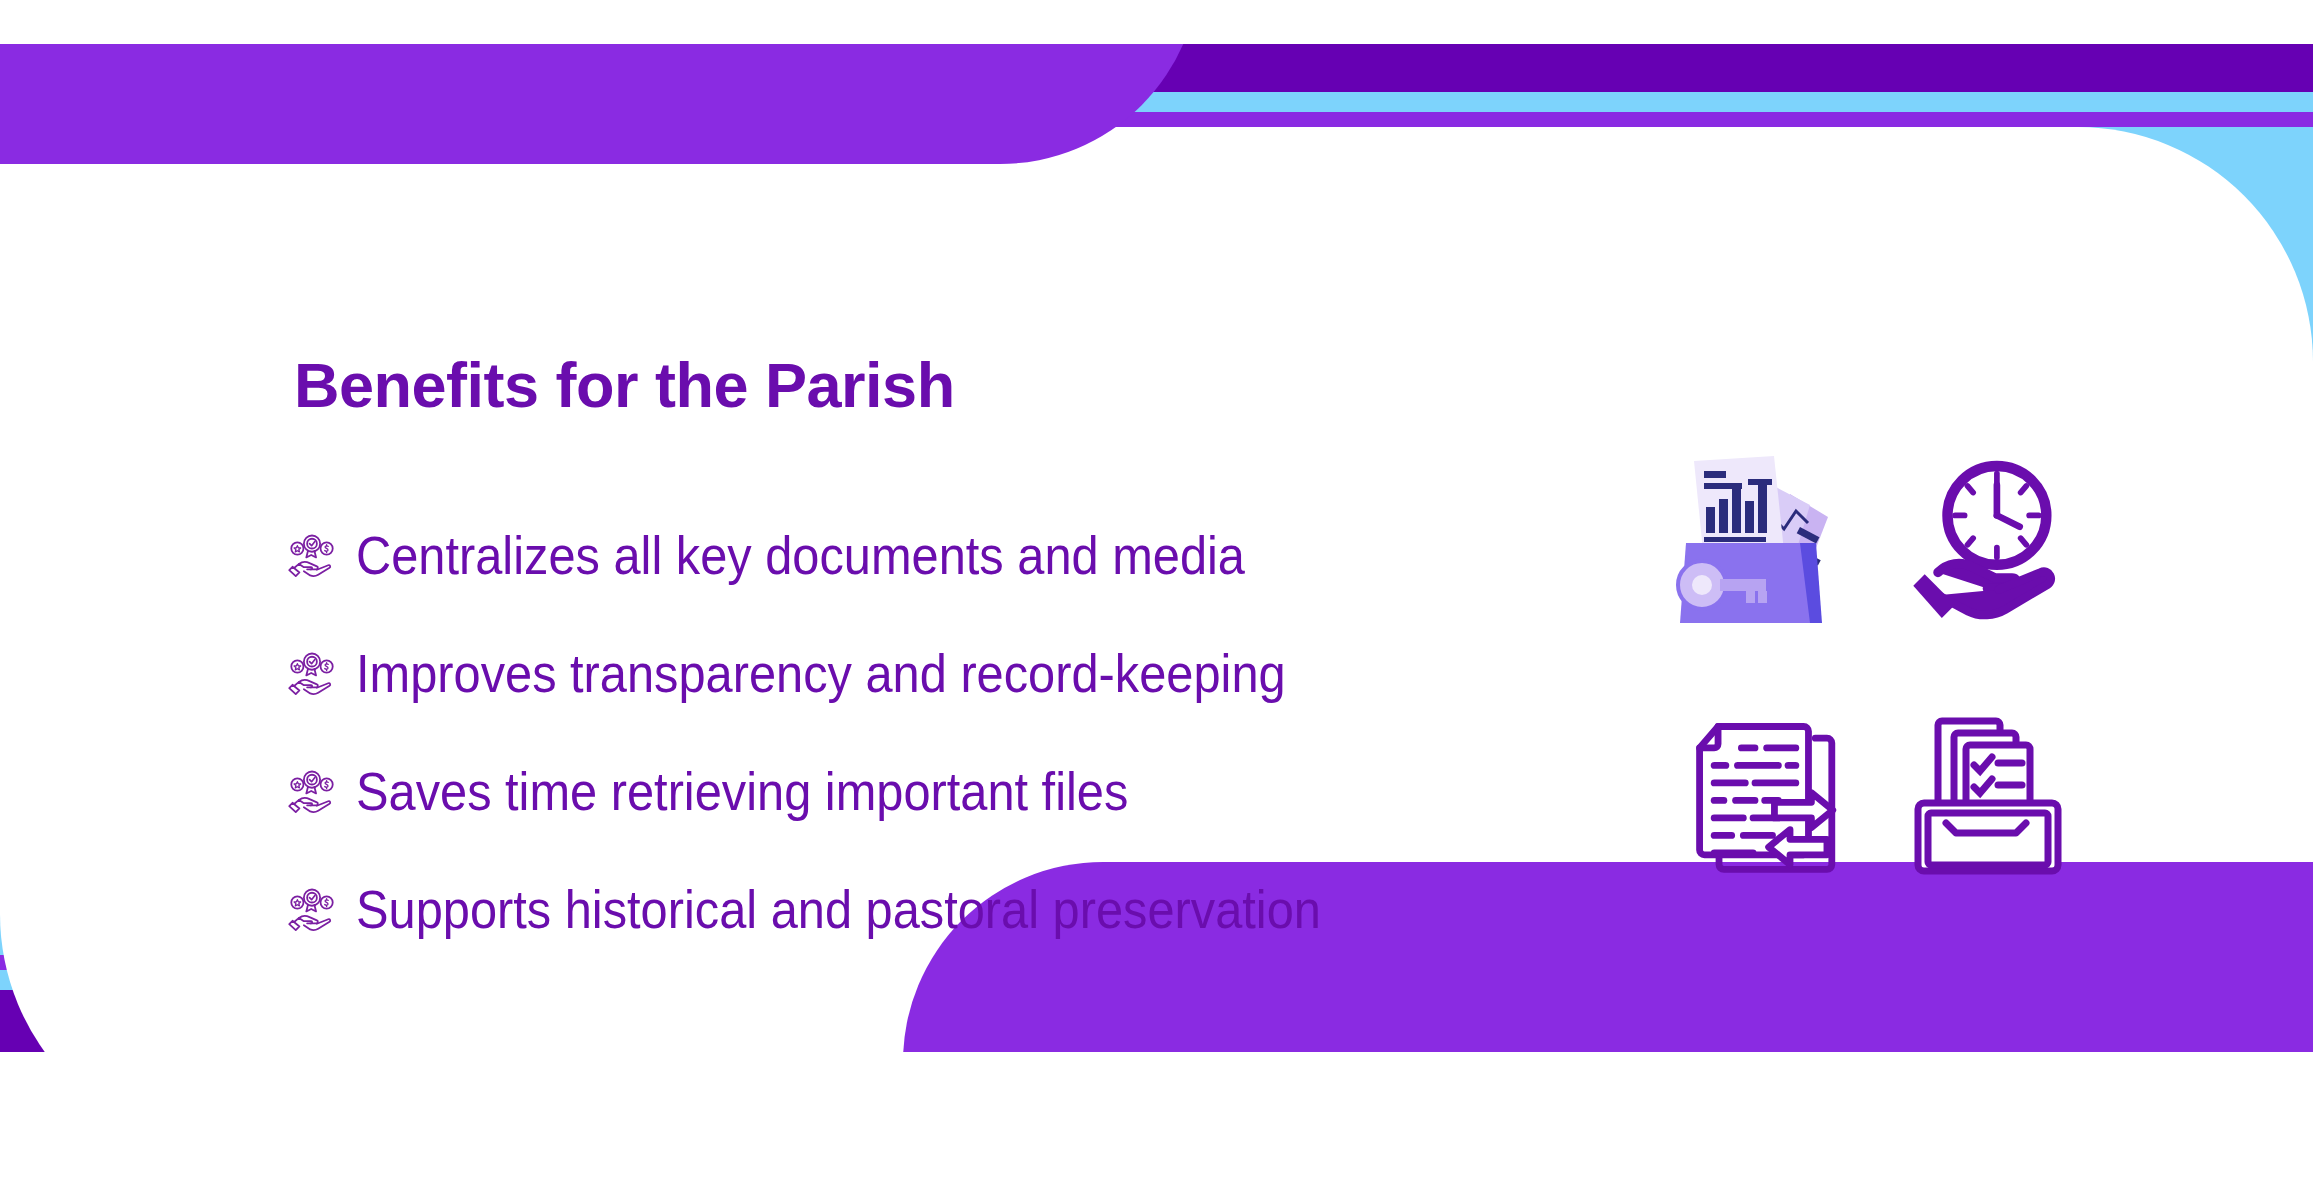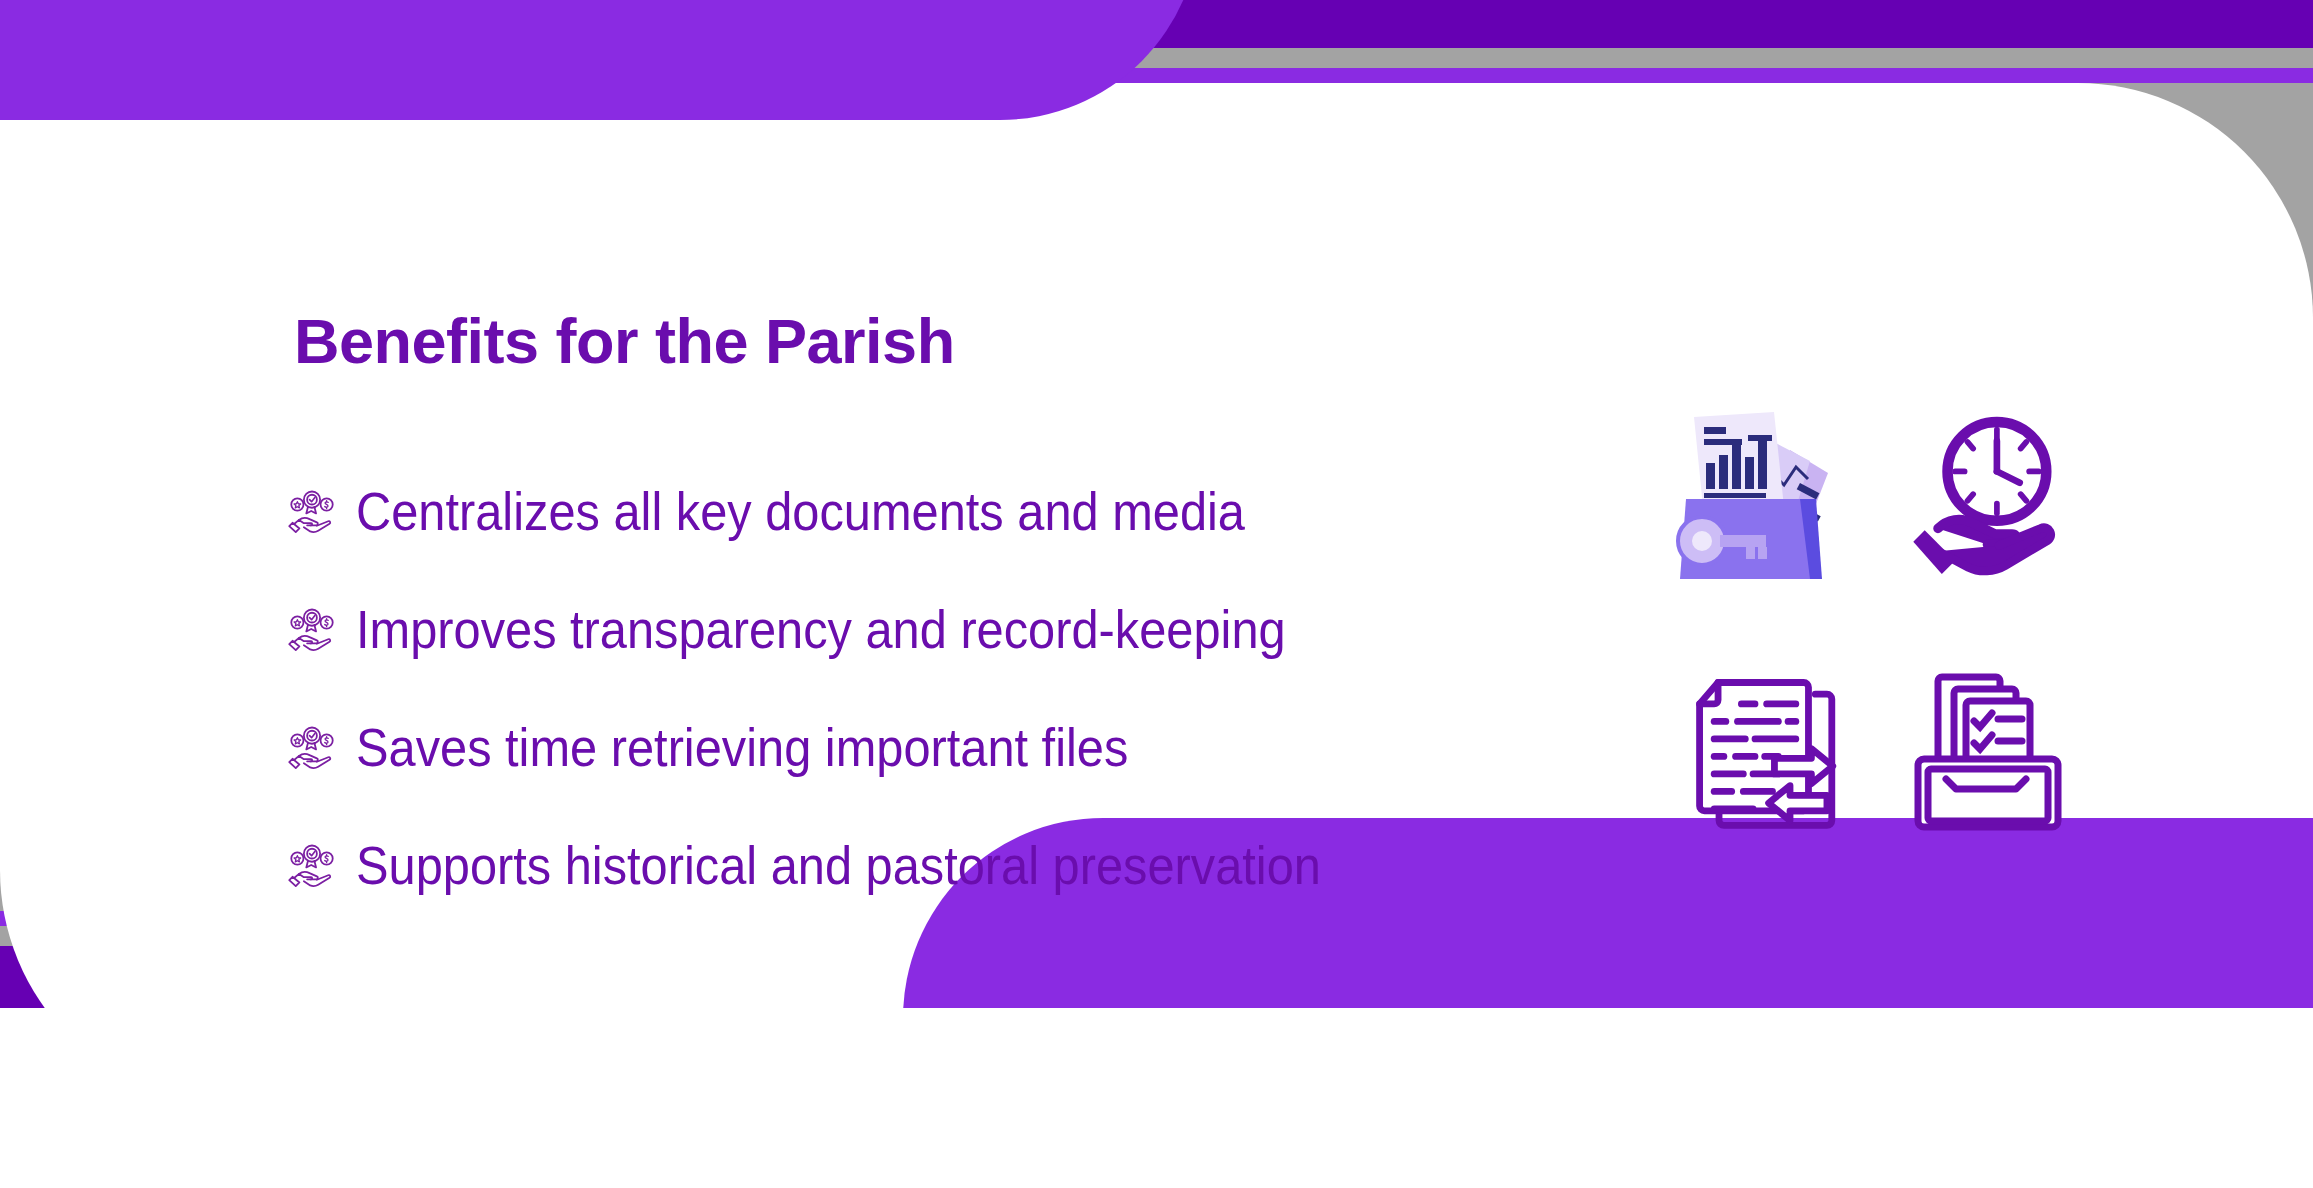--- a/index.html
+++ b/index.html
@@ -9,21 +9,22 @@
   }
   body {
     font-family: "Liberation Sans", sans-serif;
   }
 
   .slide {
     position: relative;
     width: 2313px;
     height: 1008px;
     overflow: hidden;
-    background: #a3a3a3;
+    background: #7dd3fc;
+    margin-top: 44px;
   }
 
   
 
   
   .band-dark-top {
     position: absolute;
     left: 0;
     top: 0;
     width: 2313px;

